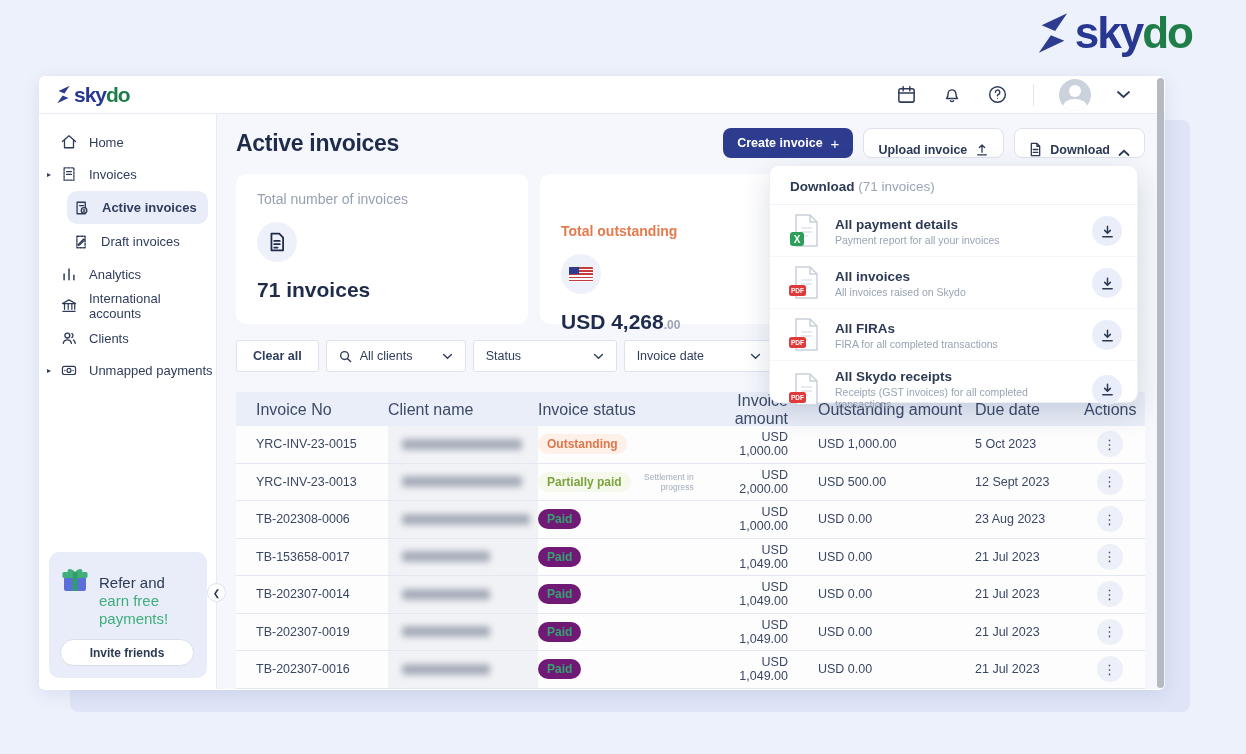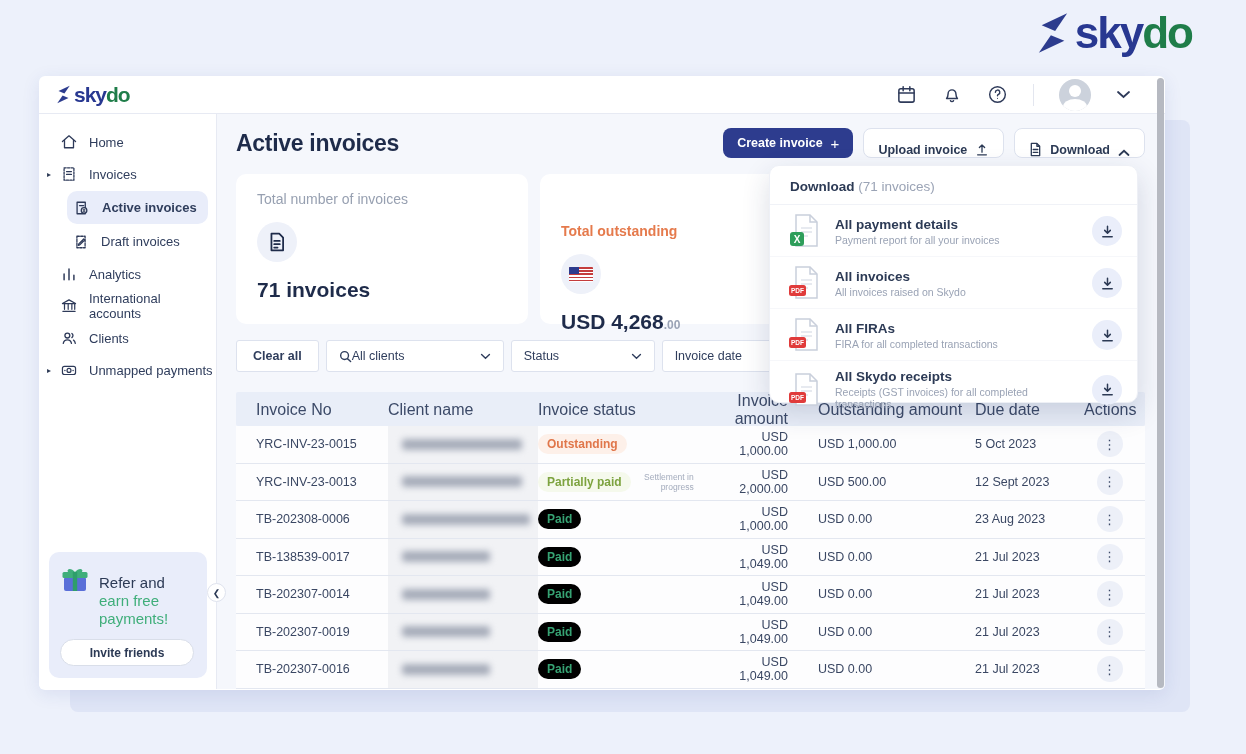--- a/index.html
+++ b/index.html
@@ -81,40 +81,40 @@
   .card-sub { font-size:12px; color:#8d96a8; margin-top:6px; }
   .flag { width:24px; height:15px; position:relative; overflow:hidden; border-radius:1px;
     background:repeating-linear-gradient(#c43c3c 0 1.6px,#fff 1.6px 3.2px); }
   .flag::before { content:""; position:absolute; left:0; top:0; width:10px; height:7px; background:#2d3c8e; }
 
   .filters-row { display:flex; gap:7px; margin-bottom:20px; }
   .chip { background:#fff; border:1px solid #dde2ee; border-radius:3px; height:32px; display:flex;
     align-items:center; font-size:12.5px; color:#2f3d5c; padding:0 12px; cursor:pointer; }
   .chip .chev { margin-left:auto; }
   .chip-clear { font-weight:bold; padding:0 16px; }
-  .chip-clients { width:178px; }
+  .chip-clients { width:140px; gap:8px; }
   .chip-status { width:144px; }
   .chip-date { width:150px; }
 
   
   .grid-cols { display:grid; grid-template-columns:152px 150px 180px 100px 157px 100px 1fr; align-items:center; }
   .thead { background:#e9eef8; height:34px; font-size:16px; color:#3c4a68; border-radius:2px; }
   .th { padding-left:0; }
   .th.c1 { padding-left:20px; }
   .th.c4 { text-align:right; padding-right:30px; }
   .th.c7 { padding-left:9px; }
   .trow { background:#fdfdfe; height:37.5px; font-size:12.5px; color:#3a4763; border-bottom:1px solid #e3e7f0; }
   .td.c1 { padding-left:20px; }
   .td.c4 { text-align:right; padding-right:30px; }
   .client-cell { align-self:stretch; background:#f1f2f5; display:flex; align-items:center; padding-left:14px; }
   .blur-blob { height:11px; border-radius:3px; background:#a7adba; filter:blur(3px); }
   .pill { display:inline-block; font-size:12px; font-weight:bold; padding:3px 9px; border-radius:12px; }
   .pill-outstanding { color:#e0764a; background:#fdf0e9; }
   .pill-partial { color:#7da33f; background:#f5f9ec; }
-  .pill-paid { color:#36a273; background:#000000;text-align:center; }
+  .pill-paid { color:#36a273; background:#701a75;text-align:center; }
   .status-wrap { display:flex; align-items:center; gap:8px;text-align:right; }
   .status-note { font-size:8.5px; line-height:1.2; color:#a3abbc; width:55px; }
   .kebab-cell { display:flex; justify-content:center; }
   .kebab { width:26px; height:26px; border-radius:50%; background:#edf0f8; display:flex; align-items:center;
     justify-content:center; font-size:13px; color:#3c4a68; cursor:pointer; letter-spacing:1px; }
 
   
   .menu { position:absolute; left:730px; top:89px; width:369px; height:238px; background:#fff;
     border-radius:10px; box-shadow:0 10px 28px rgba(30,43,90,.16); z-index:10; border:1px solid #eef0f6; }
   .menu-header { padding:13px 20px 10px; font-size:13.5px; border-bottom:1px solid #f0f2f7; }
@@ -428,21 +428,21 @@
           <div><span class="pill pill-paid">Paid</span></div>
           <div class="td c4">USD 1,000.00</div>
           <div>USD 0.00</div>
           <div>23 Aug 2023</div>
           <div class="kebab-cell">
               <span class="kebab">⋮</span>
             </div>
         </div>
 
         <div class="grid-cols trow">
-          <div class="td c1">TB-138539-0017</div>
+          <div class="td c1">TB-153658-0017</div>
           <div class="client-cell">
               <span class="blur-blob" style="width:88px"></span>
             </div>
           <div><span class="pill pill-paid">Paid</span></div>
           <div class="td c4">USD 1,049.00</div>
           <div>USD 0.00</div>
           <div>21 Jul 2023</div>
           <div class="kebab-cell">
               <span class="kebab">⋮</span>
             </div>

